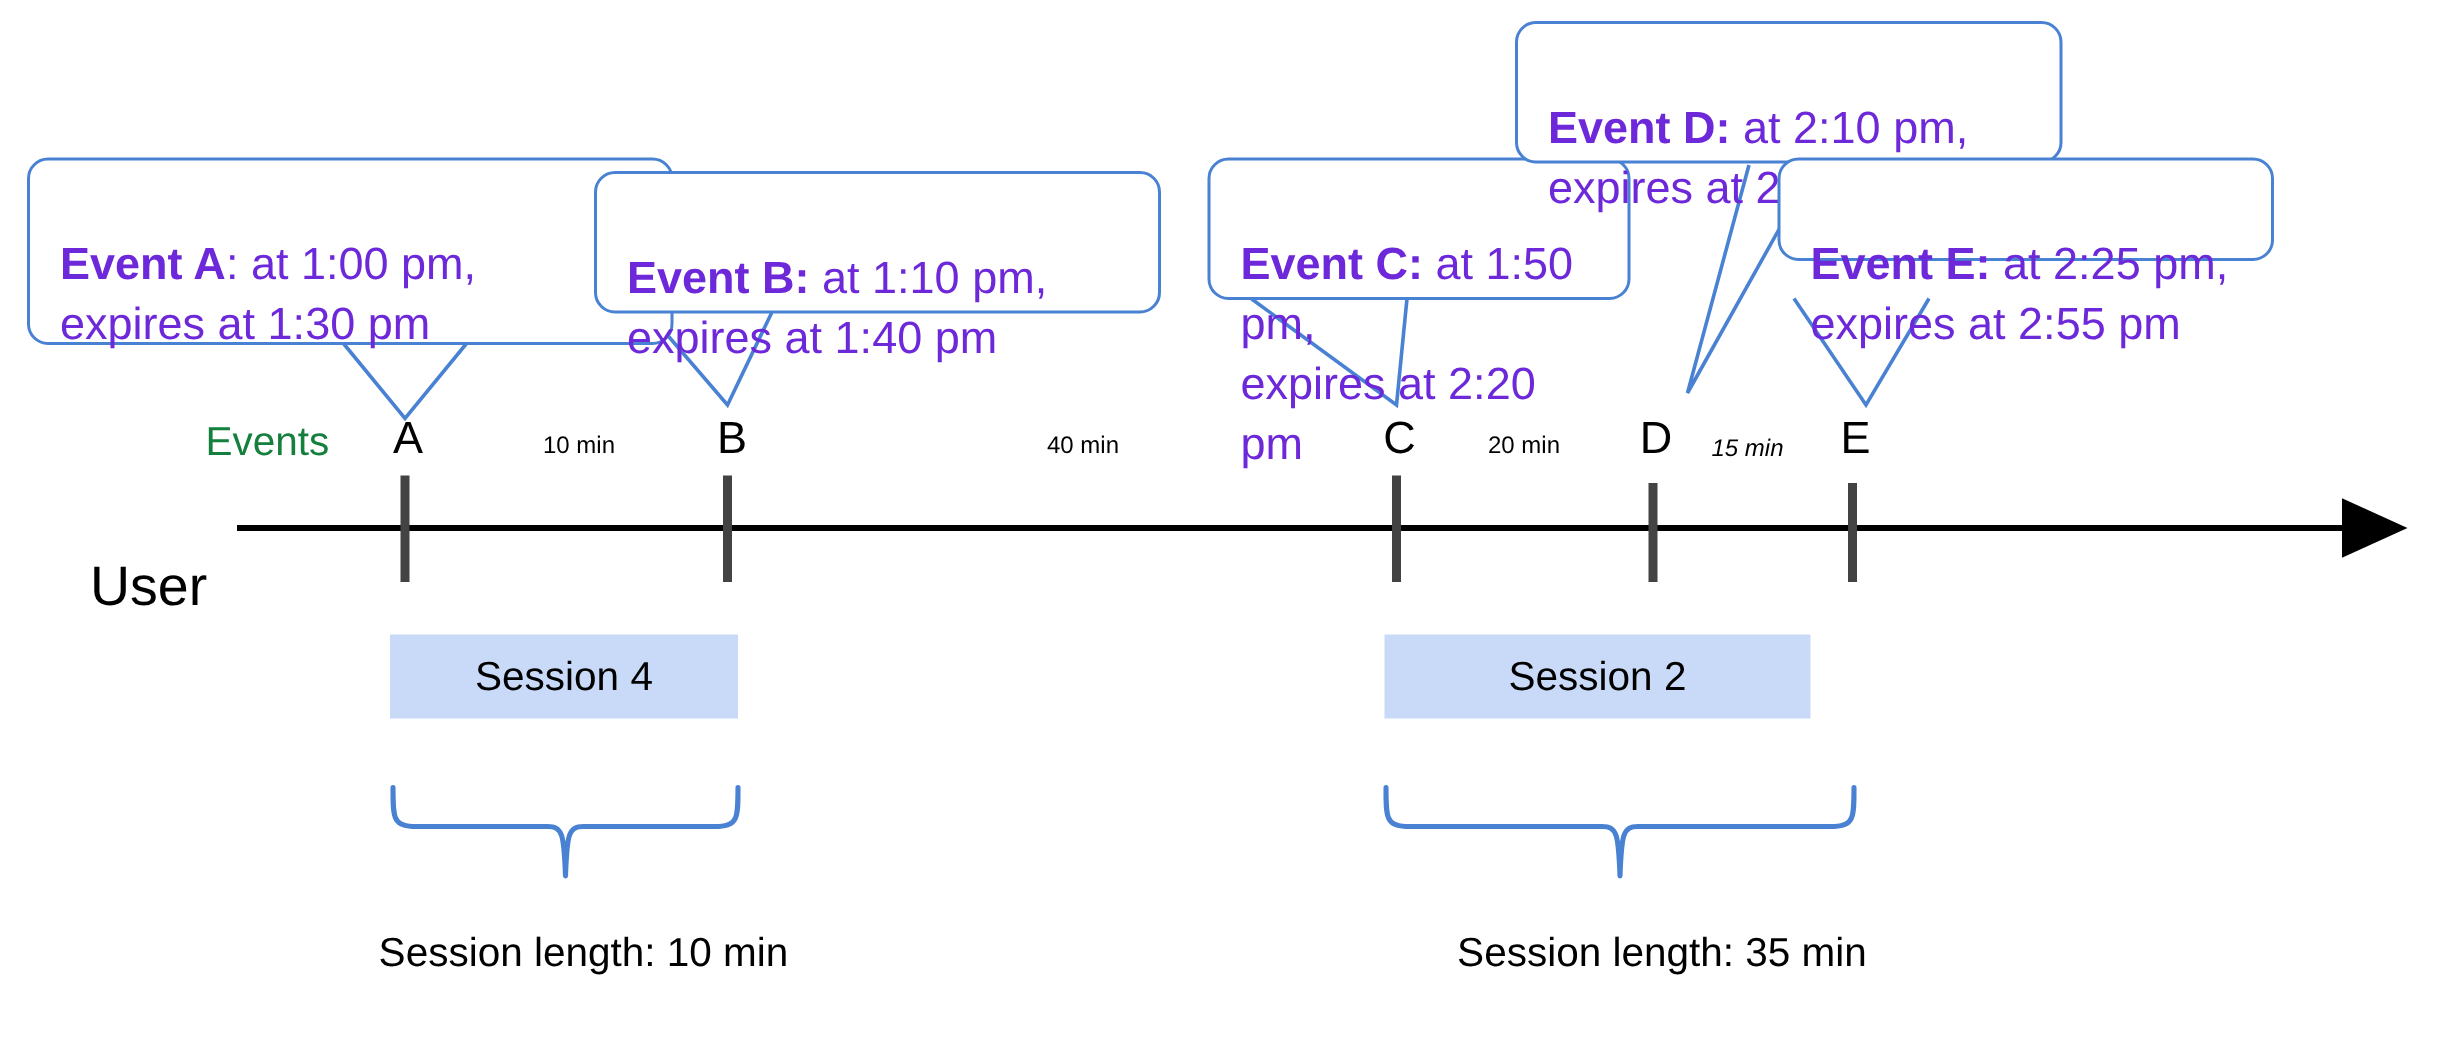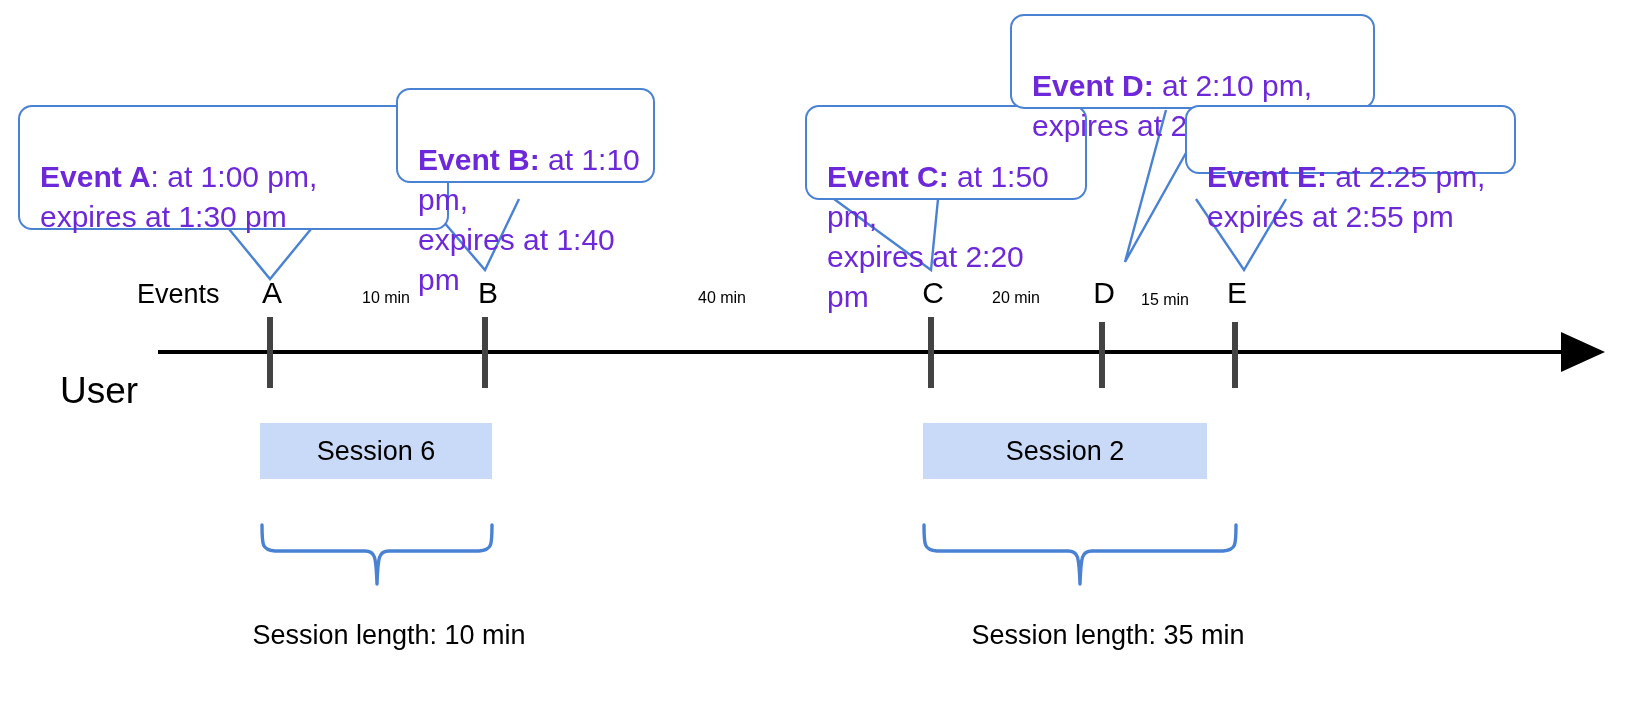--- a/index.html
+++ b/index.html
@@ -53,21 +53,21 @@
   .user-label {
     position: absolute;
     font-size: 37px;
     color: #000000;
     white-space: nowrap;
     margin-top: 38px;
   }
   .events-label {
     position: absolute;
     font-size: 27px;
-    color: #000000;
+    color: #15803d;
     white-space: nowrap;
   }
   .tick-label {
     position: absolute;
     font-size: 30px;
     color: #000000;
     text-align: center;
     white-space: nowrap;
     transform: translateX(-50%);
   }
@@ -148,21 +148,21 @@
              C 1081,556 1082,551 1092,551
              L 1223,551
              C 1236,550 1236,545 1236,525" fill="none" stroke="#4a82d3" stroke-width="3.4" stroke-linecap="round" stroke-linejoin="round"></path>
   </svg>
 
   <div class="callout" style="left:18px; top:105px; width:431px; height:125px;">
     <span class="ev-label">Event A</span><span>: at 1:00 pm,
 expires at 1:30 pm</span>
   </div>
 
-  <div class="callout" style="left:396px; top:88px; width:259px; height:95px;">
+  <div class="callout" style="left:396px; top:114px; width:378px; height:95px;">
     <span class="ev-label">Event B:</span><span> at 1:10 pm,
 expires at 1:40 pm</span>
   </div>
 
   <div class="callout" style="left:805px; top:105px; width:282px; height:95px;">
     <span class="ev-label">Event C:</span><span> at 1:50 pm,
 expires at 2:20 pm</span>
   </div>
 
   <div class="callout" style="left:1010px; top:14px; width:365px; height:95px;">
@@ -181,23 +181,23 @@
 
   <div class="tick-label" style="left:272px; top:276px;">A</div>
   <div class="tick-label" style="left:488px; top:276px;">B</div>
   <div class="tick-label" style="left:933px; top:276px;">C</div>
   <div class="tick-label" style="left:1104px; top:276px;">D</div>
   <div class="tick-label" style="left:1237px; top:276px;">E</div>
 
   <div class="gap-label" style="left:386px; top:289px;">10 min</div>
   <div class="gap-label" style="left:722px; top:289px;">40 min</div>
   <div class="gap-label" style="left:1016px; top:289px;">20 min</div>
-  <div class="gap-label" style="left:1165px; top:291px;">15 min</div>
-
-  <div class="session-bar" style="left:260px; top:423px; width:232px; height:56px;">Session 6</div>
+  <div class="gap-label" style="left:1165px; top:291px;font-style:italic;">15 min</div>
+
+  <div class="session-bar" style="left:260px; top:423px; width:232px; height:56px;">Session 4</div>
 
   <div class="session-bar" style="left:923px; top:423px; width:284px; height:56px;">Session 2</div>
 
   <div class="session-length" style="left:389px; top:620px;">Session length: 10 min</div>
 
   <div class="session-length" style="left:1108px; top:620px;">Session length: 35 min</div>
 
 </div>
 
 </body></html>

